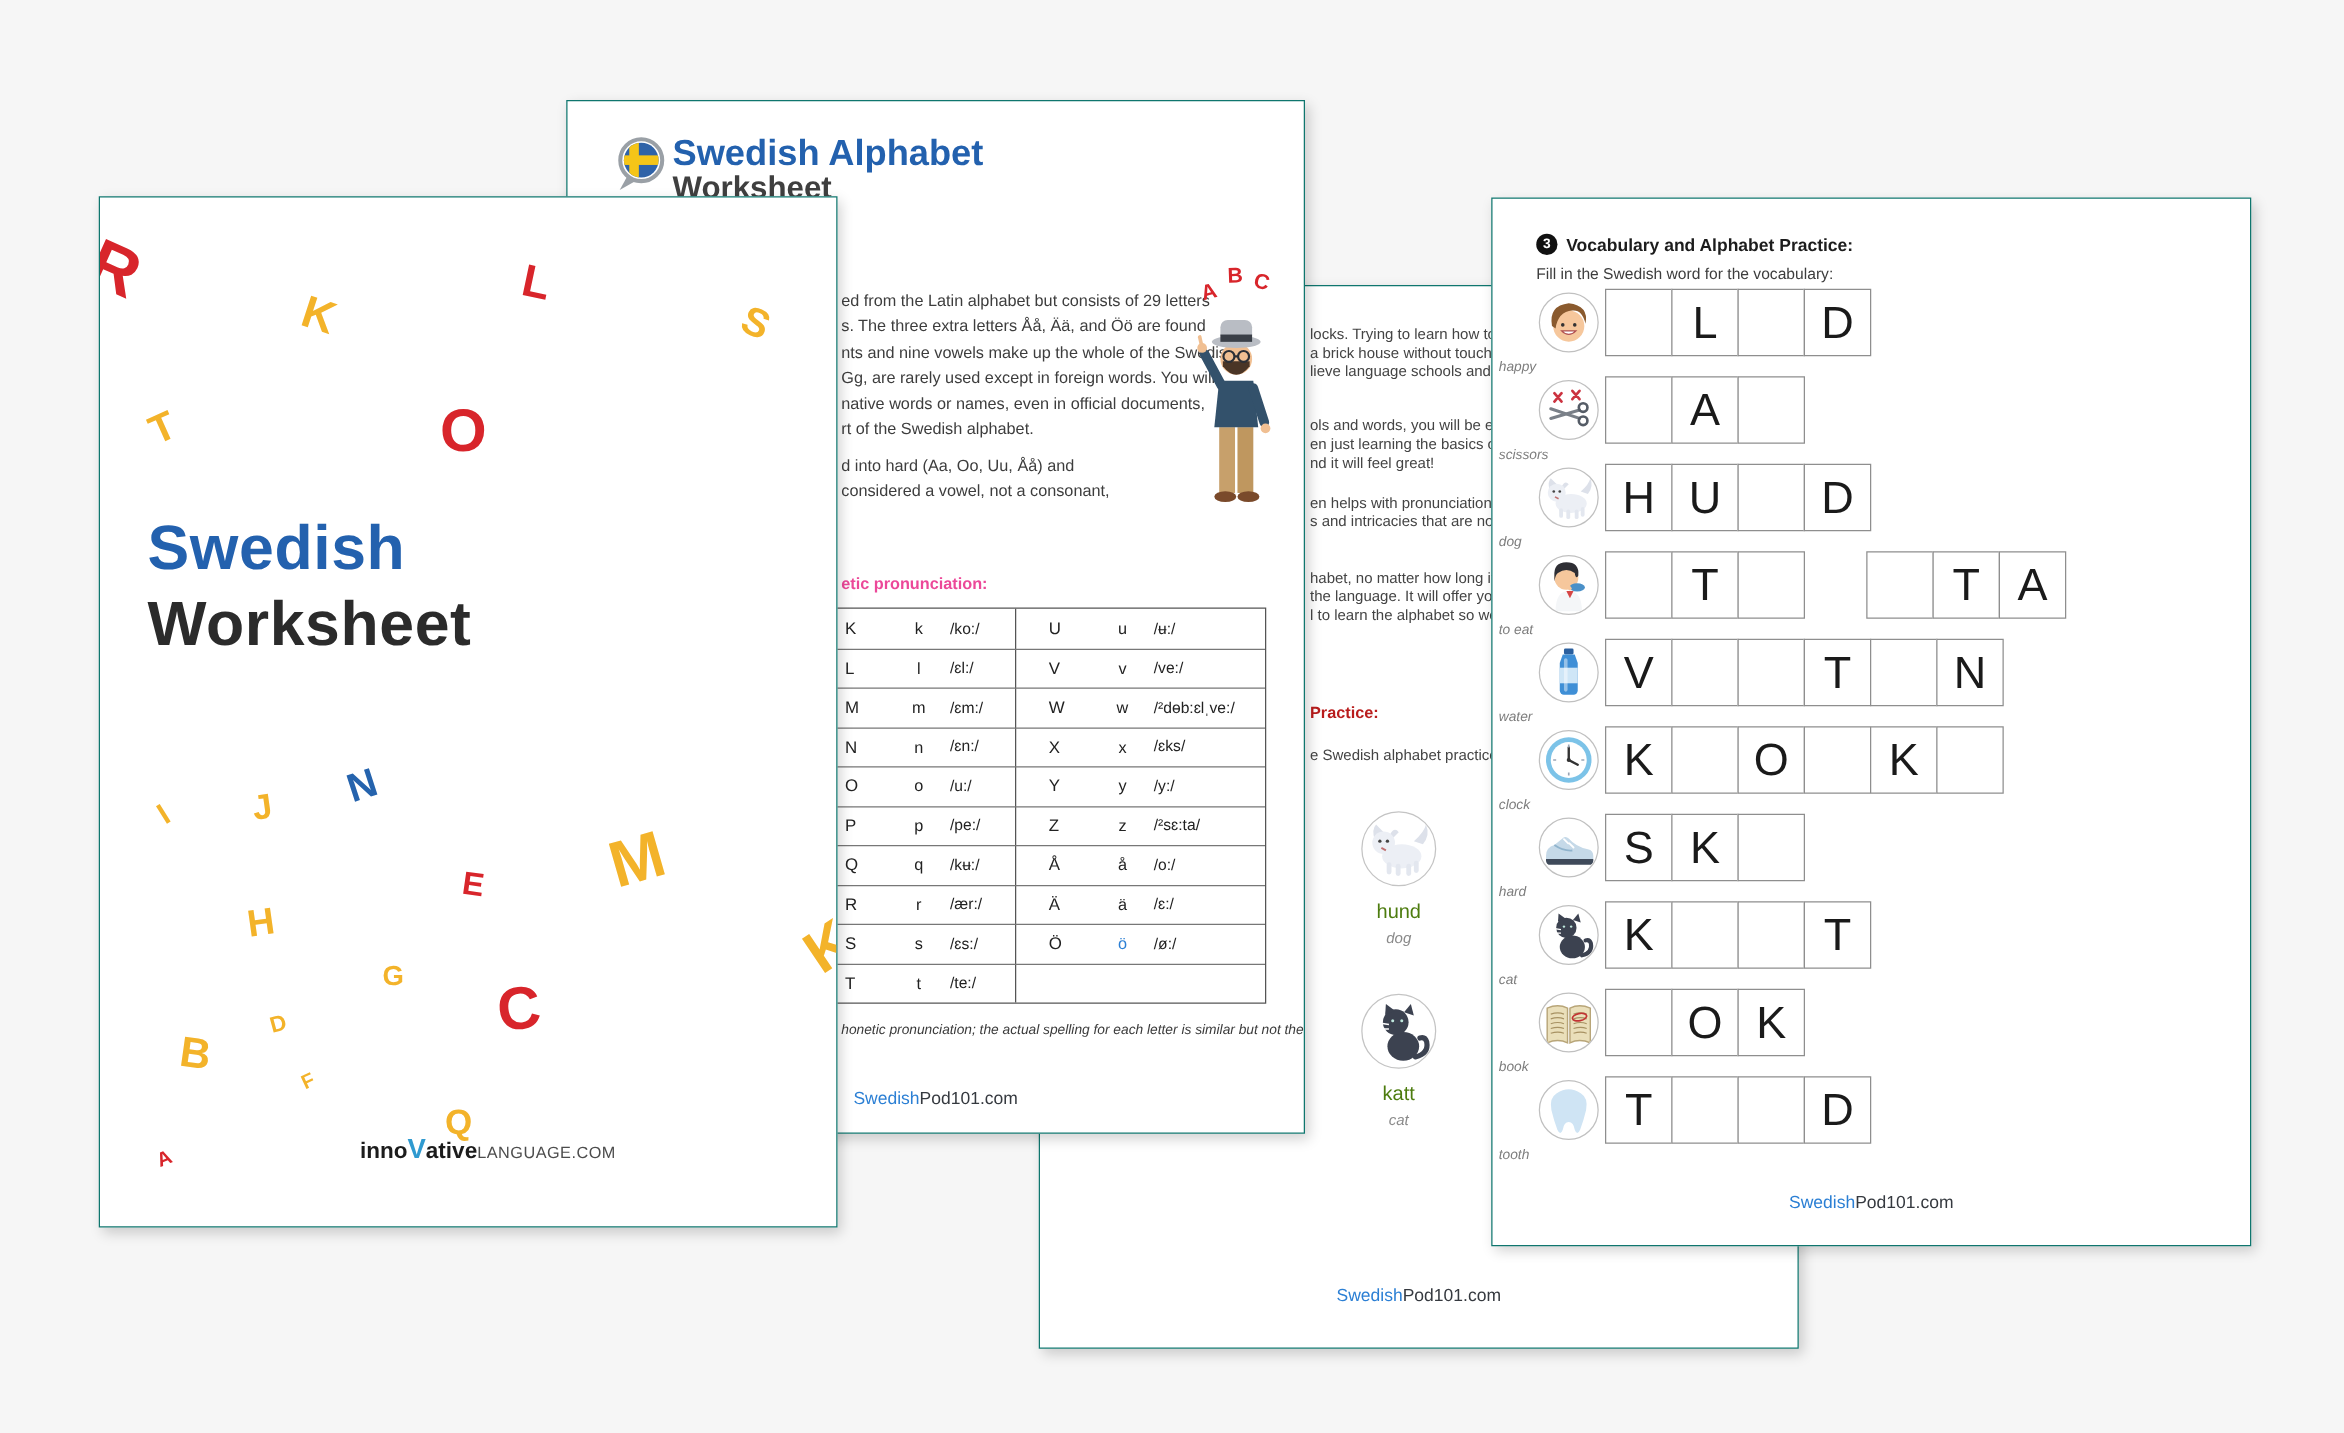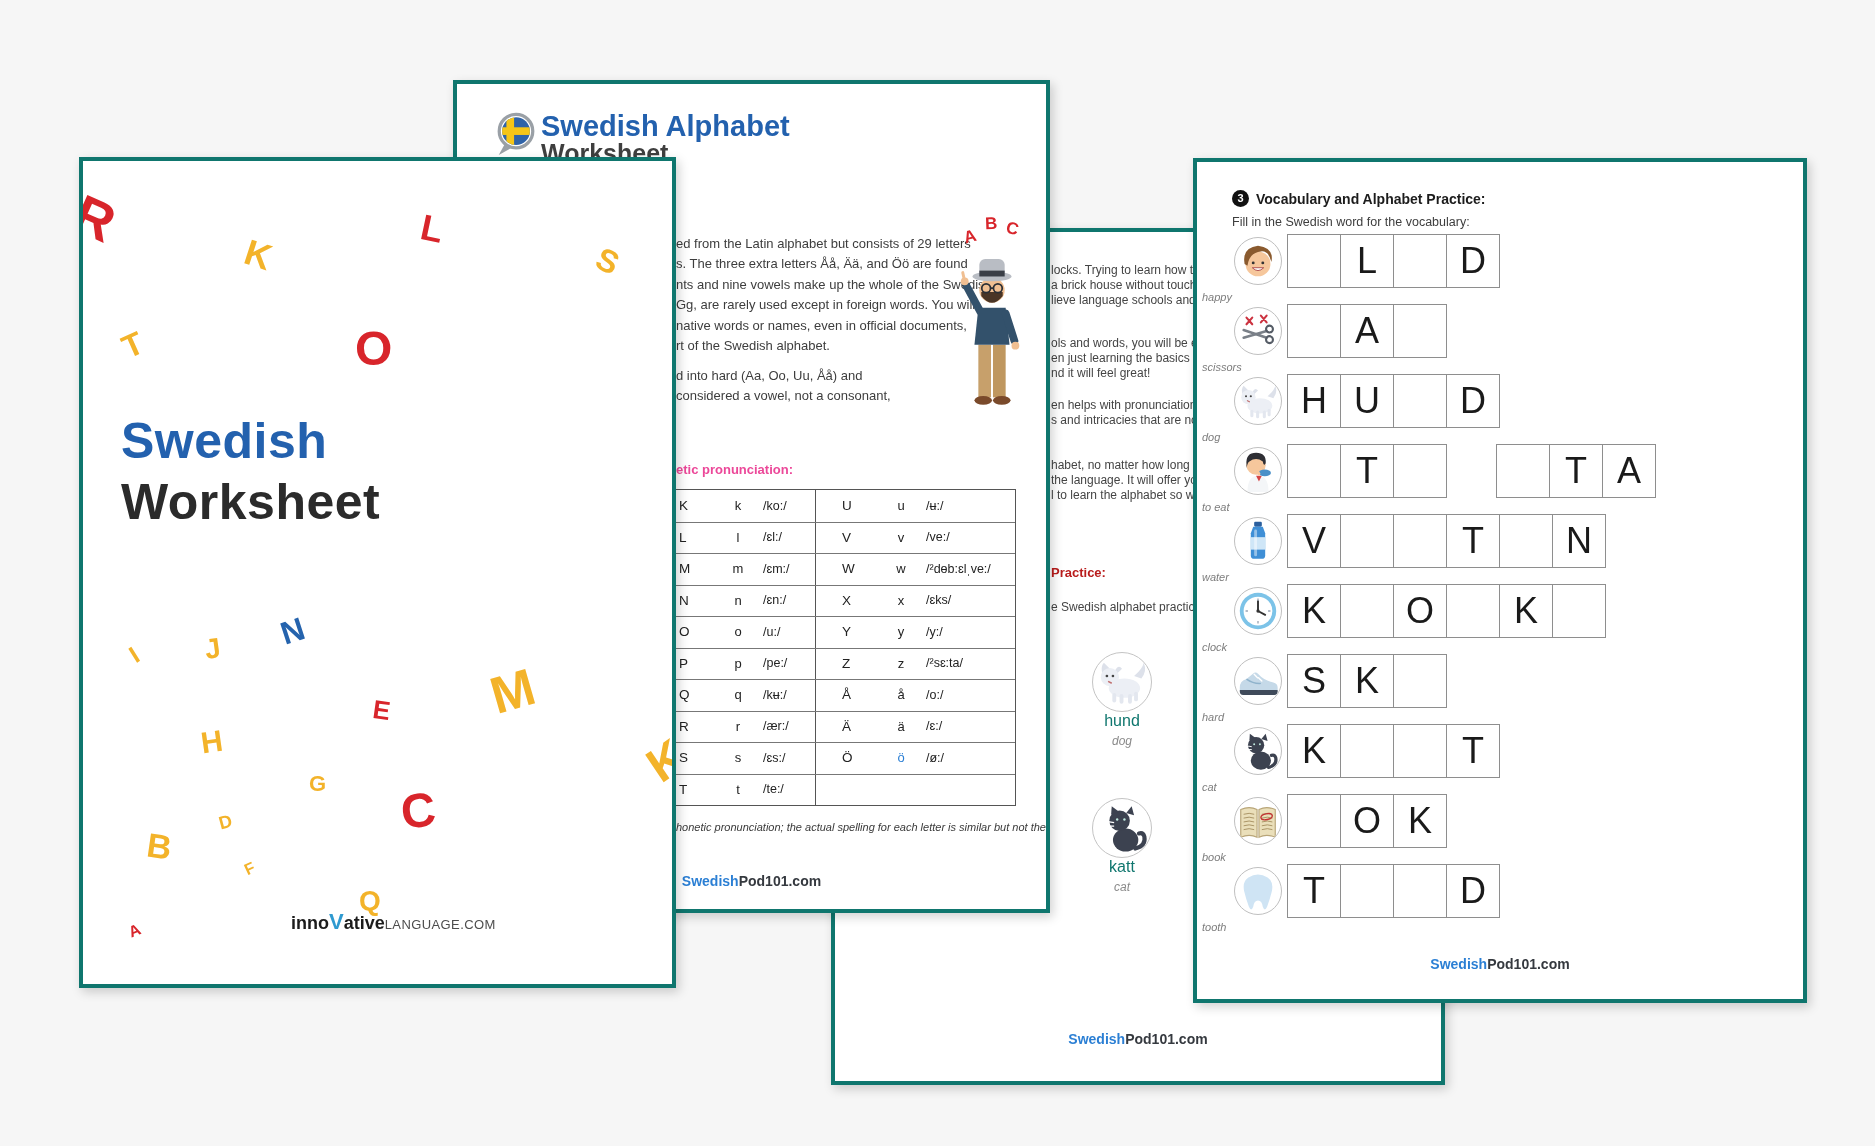--- a/index.html
+++ b/index.html
@@ -1,18 +1,18 @@
 <!DOCTYPE html>
 <html><head>
 <meta charset="utf-8">
 <style>
   html,body{margin:0;padding:0;background:#f6f6f6;}
   .stage{position:relative;width:1875px;height:1146px;overflow:hidden;
          font-family:"Liberation Sans","DejaVu Sans",sans-serif;background:#f6f6f6;}
-  .page{position:absolute;background:#ffffff;border:4px solid #0f766e;
+  .page{position:absolute;background:#ffffff;border:1px solid #0f766e;
         box-shadow:3px 4px 10px rgba(0,0,0,0.18);overflow:hidden;}
   #cover{left:79px;top:157px;width:589px;height:823px;z-index:40;}
   #page2{left:453px;top:80px;width:589px;height:825px;z-index:30;}
   #page3{left:831px;top:228px;width:606px;height:849px;z-index:10;}
   #page4{left:1193px;top:158px;width:606px;height:837px;z-index:20;}
   .abs{position:absolute;}
   
   .cover-title{position:absolute;left:38px;top:250px;font-weight:bold;
                font-size:50px;line-height:61px;letter-spacing:0.5px;}
   .cover-title .t-blue{color:#2361ae;display:block;}
@@ -30,30 +30,30 @@
   .tbl-head{position:absolute;left:219px;top:378px;font-size:13px;font-weight:bold;color:#ec4899;white-space:nowrap;}
   .tbl{position:absolute;left:195px;top:405px;width:362px;height:315px;border:1px solid #555;}
   .tbl-div{position:absolute;left:162px;top:0;width:1px;height:315px;background:#555;}
   .trow{position:absolute;height:31.5px;display:grid;align-items:center;
         font-size:13.5px;color:#222;}
   .trow .up{padding-left:26px;}
   .trow .lo{text-align:center;font-size:13px;}
   .trow .pr{text-align:left;font-size:12.5px;}
   .rline{position:absolute;left:0;width:362px;height:1px;background:#777;}
   .footnote{position:absolute;left:219px;top:737px;font-style:italic;font-size:11px;color:#3a3a3a;white-space:nowrap;}
-  .footer{position:absolute;left:0;right:0;text-align:center;font-size:14px;font-weight:bold;white-space:nowrap;}
+  .footer{position:absolute;left:0;right:0;text-align:center;font-size:14px;font-weight:normal;white-space:nowrap;}
   .fblue{color:#2b7fd4;}
   .fdark{color:#35393f;}
   
   .practice-h{position:absolute;left:216px;top:333px;font-size:13px;font-weight:bold;color:#b91c1c;white-space:nowrap;}
   .practice-l{position:absolute;left:216px;top:368px;}
   .vocab-item{position:absolute;left:216px;width:142px;text-align:center;}
   .vocab-circle{width:58px;height:58px;border-radius:50%;border:1px solid #c4c4c4;
                 margin:0 auto;background:#fff;overflow:hidden;}
-  .vocab-word{font-size:16px;color:#0f766e;}
+  .vocab-word{margin-top:12px;font-size:16px;color:#4d7c0f;}
   .vocab-tr{margin-top:4px;font-size:12px;font-style:italic;color:#8a8a8a;}
   
   .sec-num{position:absolute;left:35px;top:28px;width:17px;height:17px;border-radius:50%;
            background:#111;color:#fff;font-size:11px;font-weight:bold;text-align:center;line-height:17px;}
   .p4-h{position:absolute;left:59px;top:29px;font-size:14px;font-weight:bold;color:#1c1c1c;white-space:nowrap;}
   .p4-i{position:absolute;left:35px;top:53px;font-size:12.5px;color:#3d3d3d;white-space:nowrap;}
   .p4-row{position:absolute;left:0;width:606px;height:70px;}
   .icon-circle{position:absolute;left:37px;top:3px;width:46px;height:46px;border-radius:50%;
                border:1px solid #c0c0c0;background:#fff;overflow:hidden;}
   .icon-circle svg{width:100%;height:100%;display:block;}

